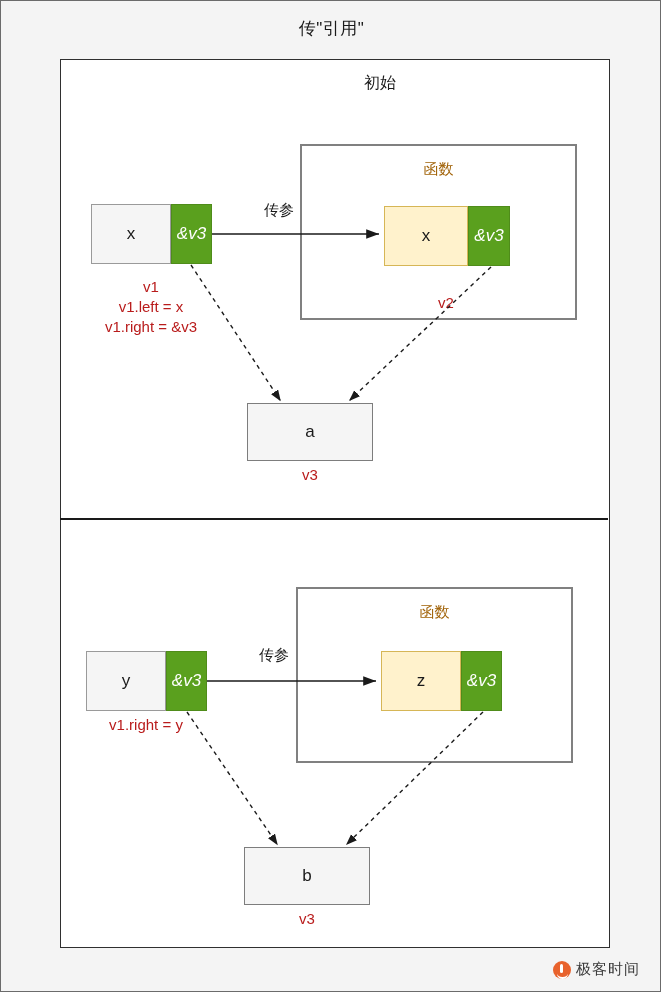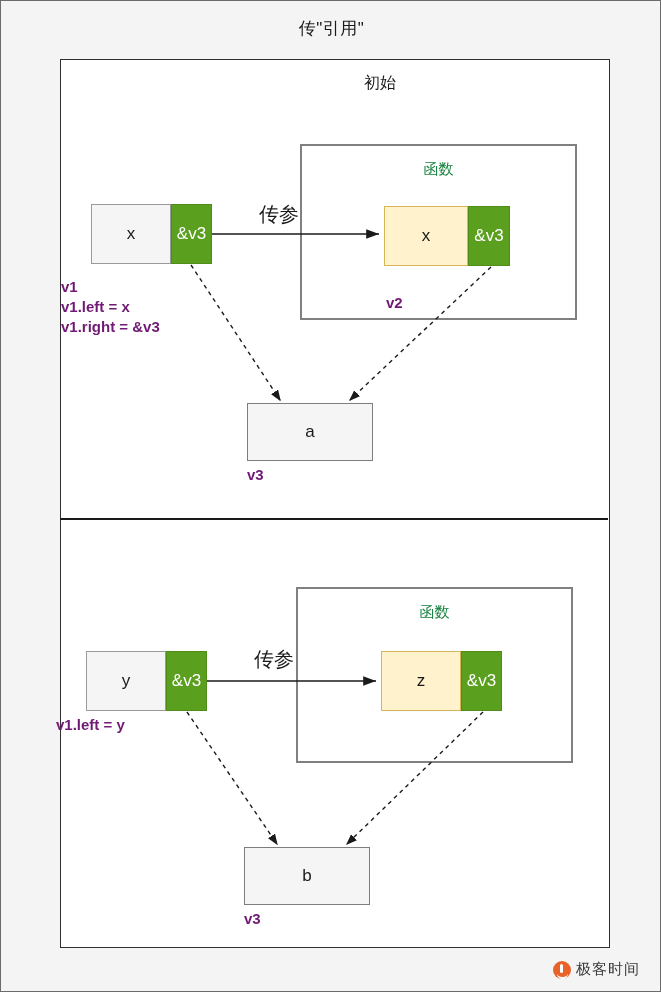--- a/index.html
+++ b/index.html
@@ -60,21 +60,21 @@
     border: 2px solid #808080;
     background: #ffffff;
   }
   #function-box-top    { left: 299px; top: 143px; width: 277px; height: 176px; }
   #function-box-bottom { left: 295px; top: 586px; width: 277px; height: 176px; }
 
   .function-label {
     width: 100%;
     text-align: center;
     font-size: 15px;
-    color: #15803d;
+    color: #a16207;
     top: 14px; left: 0;
   }
 
   
   .split-box { display: flex; height: 60px; }
   .cell {
     display: flex;
     align-items: center;
     justify-content: center;
     font-size: 17px;
@@ -87,20 +87,21 @@
   }
   .cell-yellow {
     background: #fff2cc;
     border: 1px solid #d6b656;
     color: #1a1a1a;
   }
   .cell-green {
     background: #5aa01e;
     border: 1px solid #4f8c1a;
     color: #ffffff;
+    font-style: italic;
   }
 
   
   #box-v1 { left: 90px; top: 203px; width: 121px; }
   #box-v1 .cell-gray  { width: 80px; }
   #box-v1 .cell-green { width: 41px; }
   
   #box-v2 { left: 383px; top: 205px; width: 126px; }
   #box-v2 .cell-yellow { width: 84px; }
   #box-v2 .cell-green  { width: 42px; }
@@ -122,35 +123,35 @@
     justify-content: center;
     font-size: 17px;
     color: #1a1a1a;
   }
   #box-v3-top    { left: 246px; top: 402px; width: 126px; height: 58px; }
   #box-v3-bottom { left: 243px; top: 846px; width: 126px; height: 58px; }
 
   
   .caption {
     font-size: 15px;
-    color: #701a75;
+    color: #b91c1c;
+    text-align: center;
     line-height: 20px;
     white-space: pre;
-    font-weight: bold;
   }
   #cap-v1       { left: 60px;  top: 276px; width: 180px; }
   #cap-v2       { left: 385px; top: 292px; width: 120px; }
   #cap-v3-top   { left: 246px; top: 464px; width: 126px; }
   #cap-v1b      { left: 55px;  top: 714px; width: 180px; }
   #cap-v2b      { left: 343px; top: 714px; width: 180px; }
   #cap-v3-bot   { left: 243px; top: 908px; width: 126px; }
 
   
   .edge-label {
-    font-size: 20px;
+    font-size: 15px;
     color: #1a1a1a;
     text-align: center;
   }
   #label-pass-top    { left: 238px; top: 200px; width: 80px; }
   #label-pass-bottom { left: 233px; top: 645px; width: 80px; }
 
   
   #connectors {
     left: 0; top: 0; width: 661px; height: 992px;
     pointer-events: none;
@@ -231,21 +232,21 @@
 
 
   <div class="abs function-box" id="function-box-bottom">
     <div class="abs function-label">函数</div>
   </div>
 
   <div class="abs split-box" id="box-v1b">
     <div class="cell cell-gray">y</div>
     <div class="cell cell-green">&amp;v3</div>
   </div>
-  <div class="abs caption" id="cap-v1b">v1.left = y</div>
+  <div class="abs caption" id="cap-v1b">v1.right = y</div>
 
   <div class="abs split-box" id="box-v2b">
     <div class="cell cell-yellow">z</div>
     <div class="cell cell-green">&amp;v3</div>
   </div>
 
   <div class="abs edge-label" id="label-pass-bottom">传参</div>
 
   <div class="abs target-box" id="box-v3-bottom">b</div>
   <div class="abs caption" id="cap-v3-bot">v3</div>

